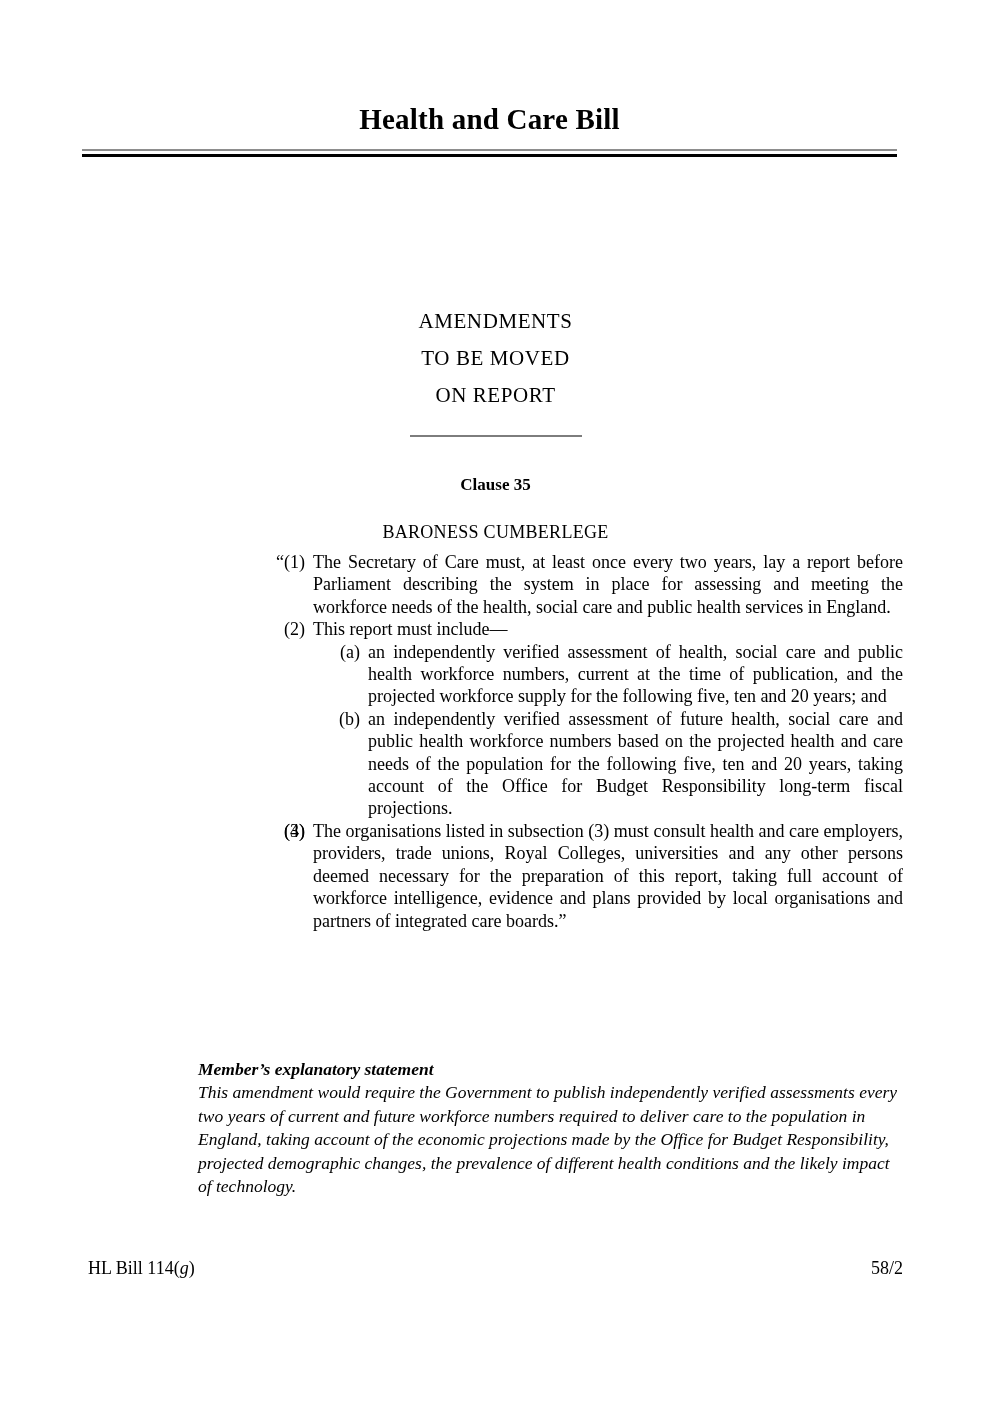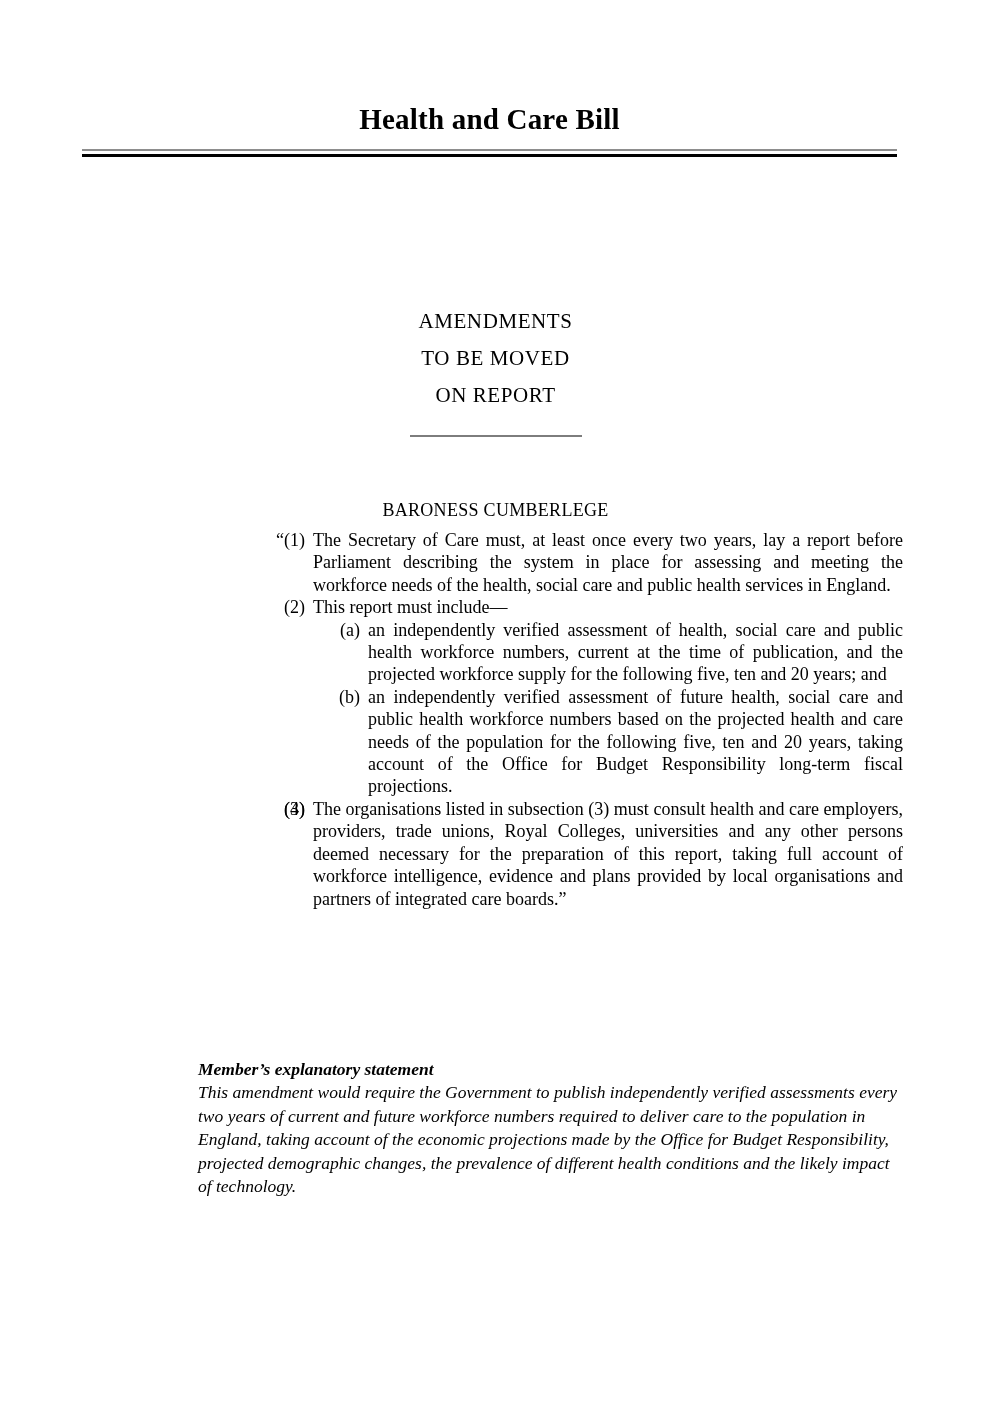--- a/index.html
+++ b/index.html
@@ -200,20 +200,21 @@
     <div class="heading-line">AMENDMENTS</div>
     <div class="heading-line">TO BE MOVED</div>
     <div class="heading-line">ON REPORT</div>
     <div class="divider-wrap">
       <div class="divider-rule"></div>
     </div>
   </div>
 
   <div class="body-area">
 
+    <div class="clause-heading">Clause 35</div>
 
     <div class="member-name">BARONESS CUMBERLEGE</div>
 
 
     <div class="amend-list">
 
       <div class="amend-item lvl1">
         <span class="marker">“(1)</span>
         <span class="text">The Secretary of Care must, at least once every two years, lay a report before Parliament describing the system in place for assessing and meeting the workforce needs of the health, social care and public health services in England.</span>
       </div>
@@ -243,14 +244,18 @@
       </div>
 
     </div>
   </div>
 
   <div class="explanatory">
     <div class="expl-title">Member’s explanatory statement</div>
     <div class="expl-body">This amendment would require the Government to publish independently verified assessments every two years of current and future workforce numbers required to deliver care to the population in England, taking account of the economic projections made by the Office for Budget Responsibility, projected demographic changes, the prevalence of different health conditions and the likely impact of technology.</div>
   </div>
 
+  <div class="footer">
+    <div class="footer-left"><span>HL Bill 114(</span><span class="ital">g</span><span>)</span></div>
+    <div class="footer-right">58/2</div>
+  </div>
 
 </div>
 
 </body></html>

